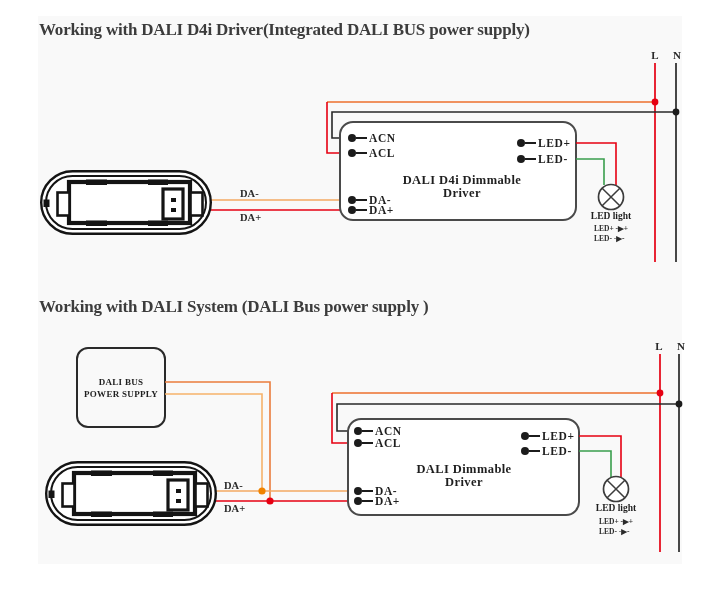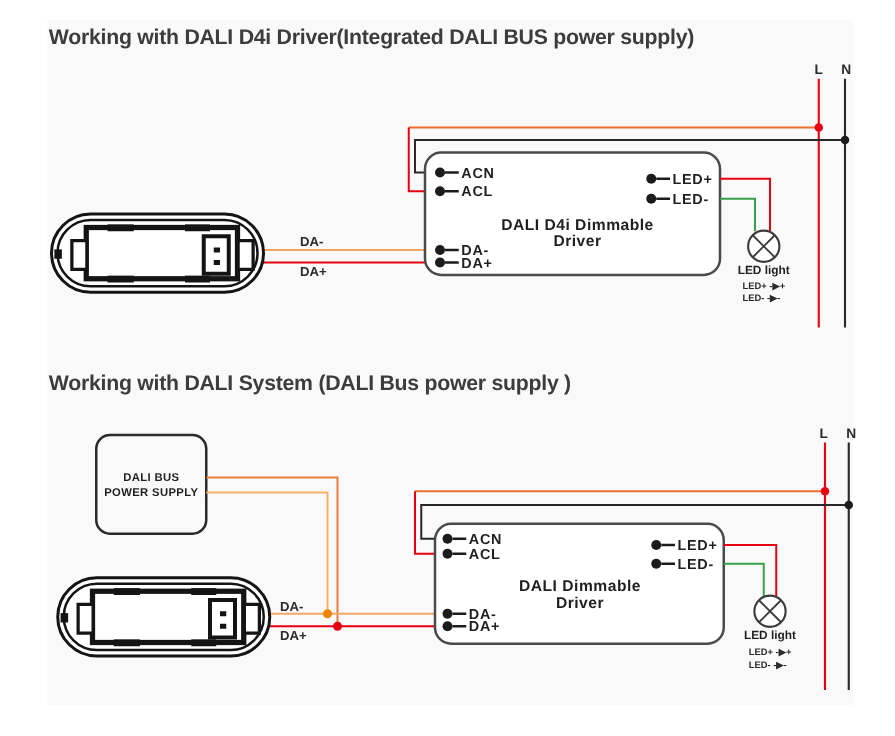--- a/index.html
+++ b/index.html
@@ -1,17 +1,17 @@
 <!DOCTYPE html>
 <html><head>
 <meta charset="utf-8">
 <style>
   html,body{margin:0;padding:0;background:#ffffff;}
   .stage{position:relative;width:716px;height:589px;background:#ffffff;overflow:hidden;
-         font-family:Liberation Sans, sans-serif;}
+         font-family:Liberation Serif, serif;}
   svg{position:absolute;left:0;top:0;}
   text{fill:#222222;}
   .title{font-size:17px;font-weight:bold;fill:#3c3c3c;letter-spacing:-0.2px;}
   .lnlbl{font-size:11px;font-weight:bold;fill:#2a2a2a;text-anchor:middle;}
   .term{font-size:11.5px;font-weight:bold;fill:#1f1f1f;letter-spacing:0.6px;}
   .drvname{font-size:12.5px;font-weight:bold;fill:#1f1f1f;text-anchor:middle;letter-spacing:0.4px;}
   .dalbl{font-size:10.5px;font-weight:bold;fill:#2a2a2a;}
   .lamplbl{font-size:9.5px;font-weight:bold;fill:#1f1f1f;text-anchor:middle;}
   .legend{font-size:7.5px;font-weight:bold;fill:#2a2a2a;}
   .psu{font-size:9px;font-weight:bold;fill:#1f1f1f;text-anchor:middle;letter-spacing:0.3px;}

